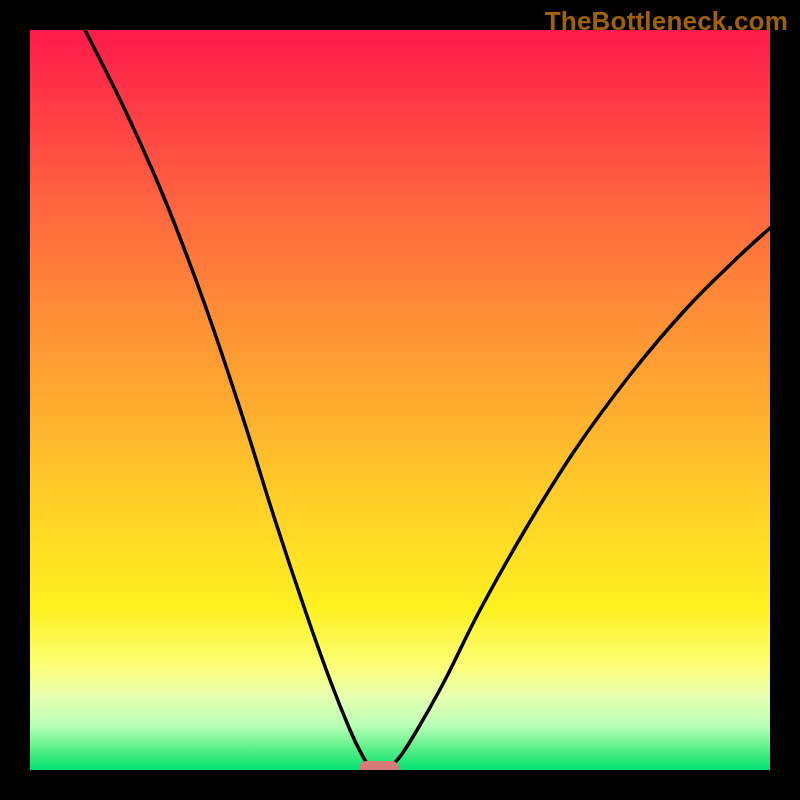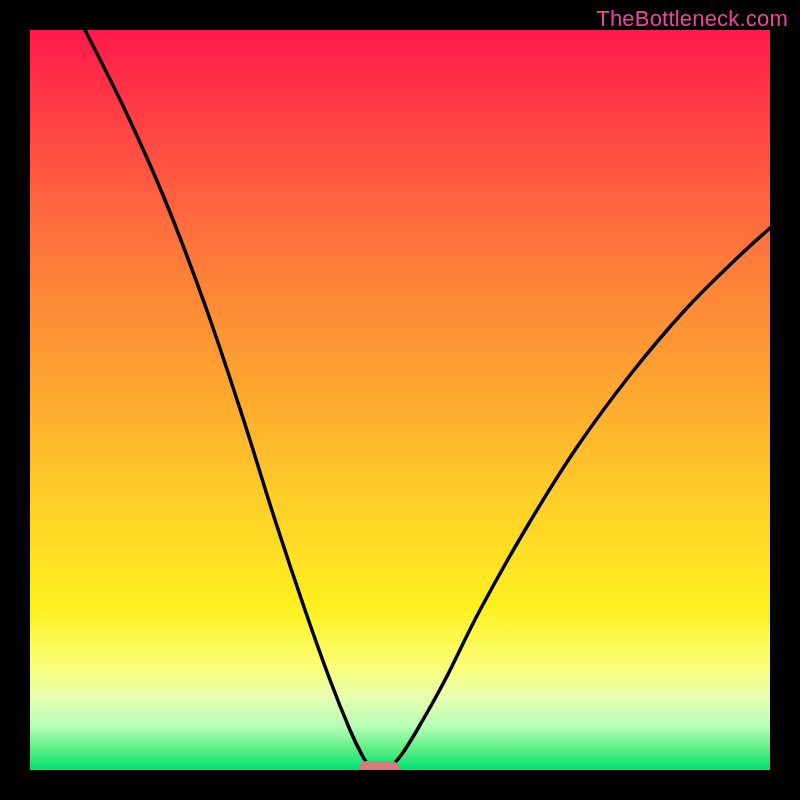--- a/index.html
+++ b/index.html
@@ -14,23 +14,23 @@
   .frame {
     position: relative;
     width: 800px;
     height: 800px;
     background: #000;
   }
   .watermark {
     position: absolute;
     top: 6px;
     right: 12px;
-    color: #ec4899;
-    font-size: 22px;
-    font-weight: 400;
+    color: #a16207;
+    font-size: 26px;
+    font-weight: 700;
     letter-spacing: 0.2px;
     z-index: 5;
     user-select: none;
   }
   .plot-area {
     position: absolute;
     left: 30px;
     top: 30px;
     width: 740px;
     height: 740px;

